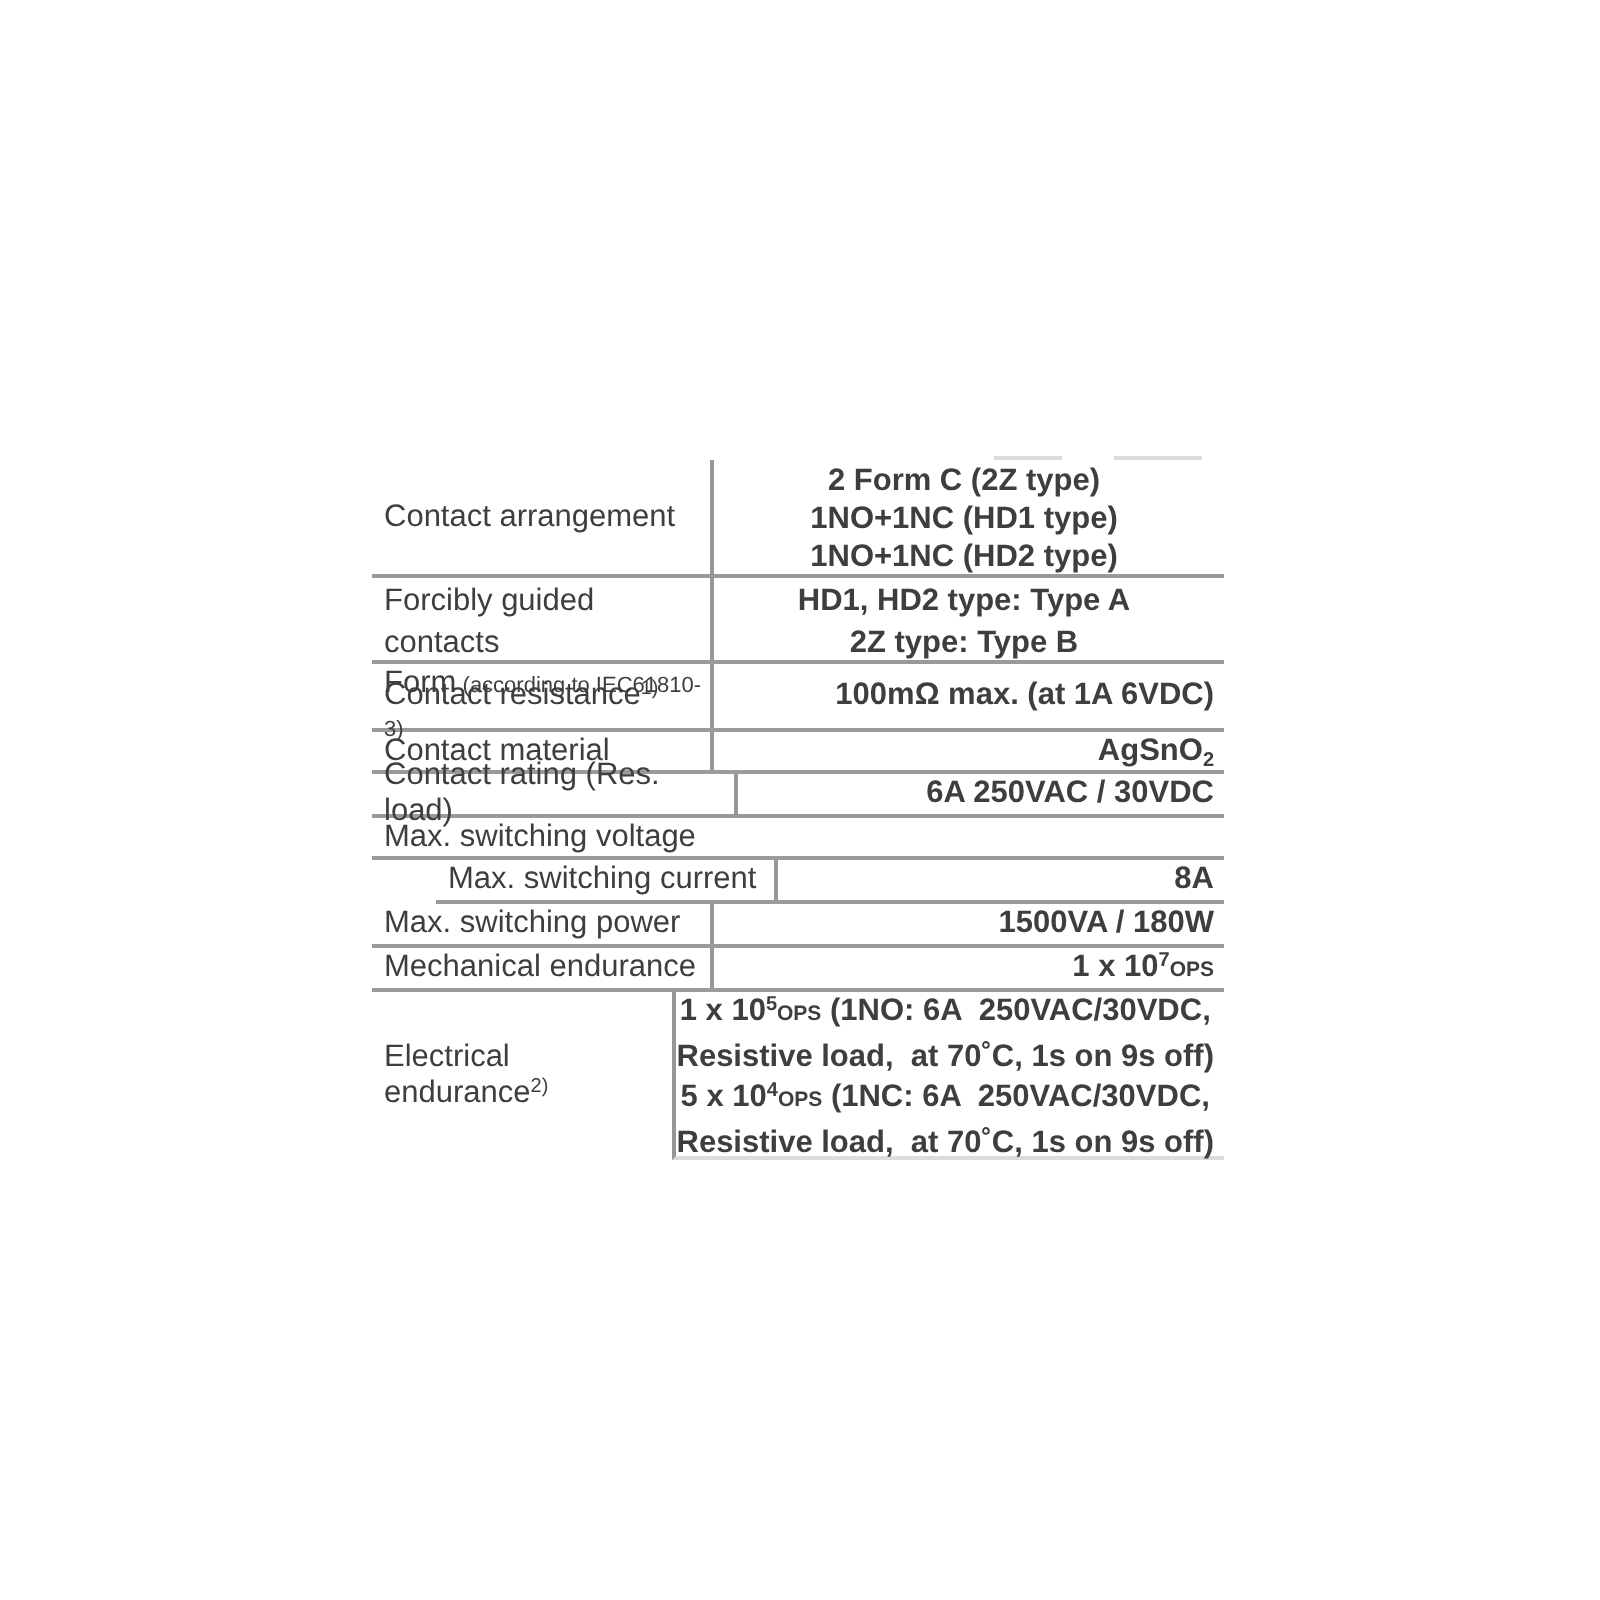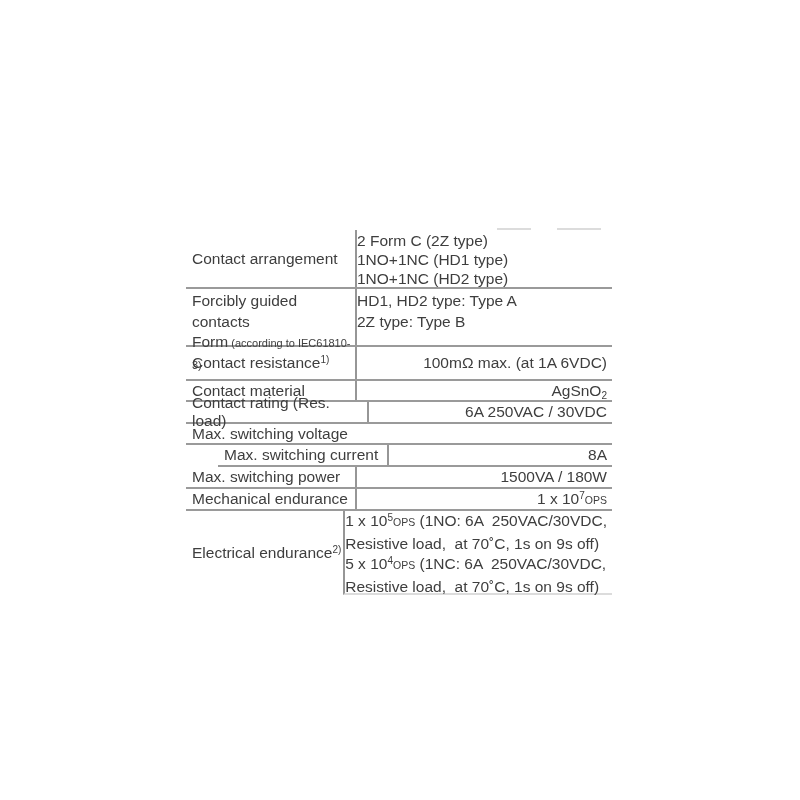--- a/index.html
+++ b/index.html
@@ -42,30 +42,31 @@
     display: flex; align-items: center;
   }
   .label-cell.multiline {
     display: block;
     padding-top: 2px;
     line-height: 20.5px;
   }
   .value-cell {
     flex: 1;
     border-left: 2px solid var(--divider);
-    text-align: left;
+    text-align: center;
     padding-right: 5px;
     white-space: pre;
+    font-weight: bold;
   }
   .value-cell.center {
     display: flex; align-items: center; justify-content: flex-end;
   }
 
   .r1 { height: 59px; }
-  .r2 { height: 58px; }
+  .r2 { height: 43px; }
   .r3 { height: 34px; }
   .r4 { height: 21px; }
   .r5 { height: 22px; gap: 12px; }
   .r6 { height: 21px; }
   .r7 { height: 22px; margin-left: 32px; }
   .r8 { height: 22px; }
   .r9 { height: 22px; }
   .r10 { height: 84px; }
 
   .r1 .value-cell { line-height: 19px; padding-top: 1px; }

